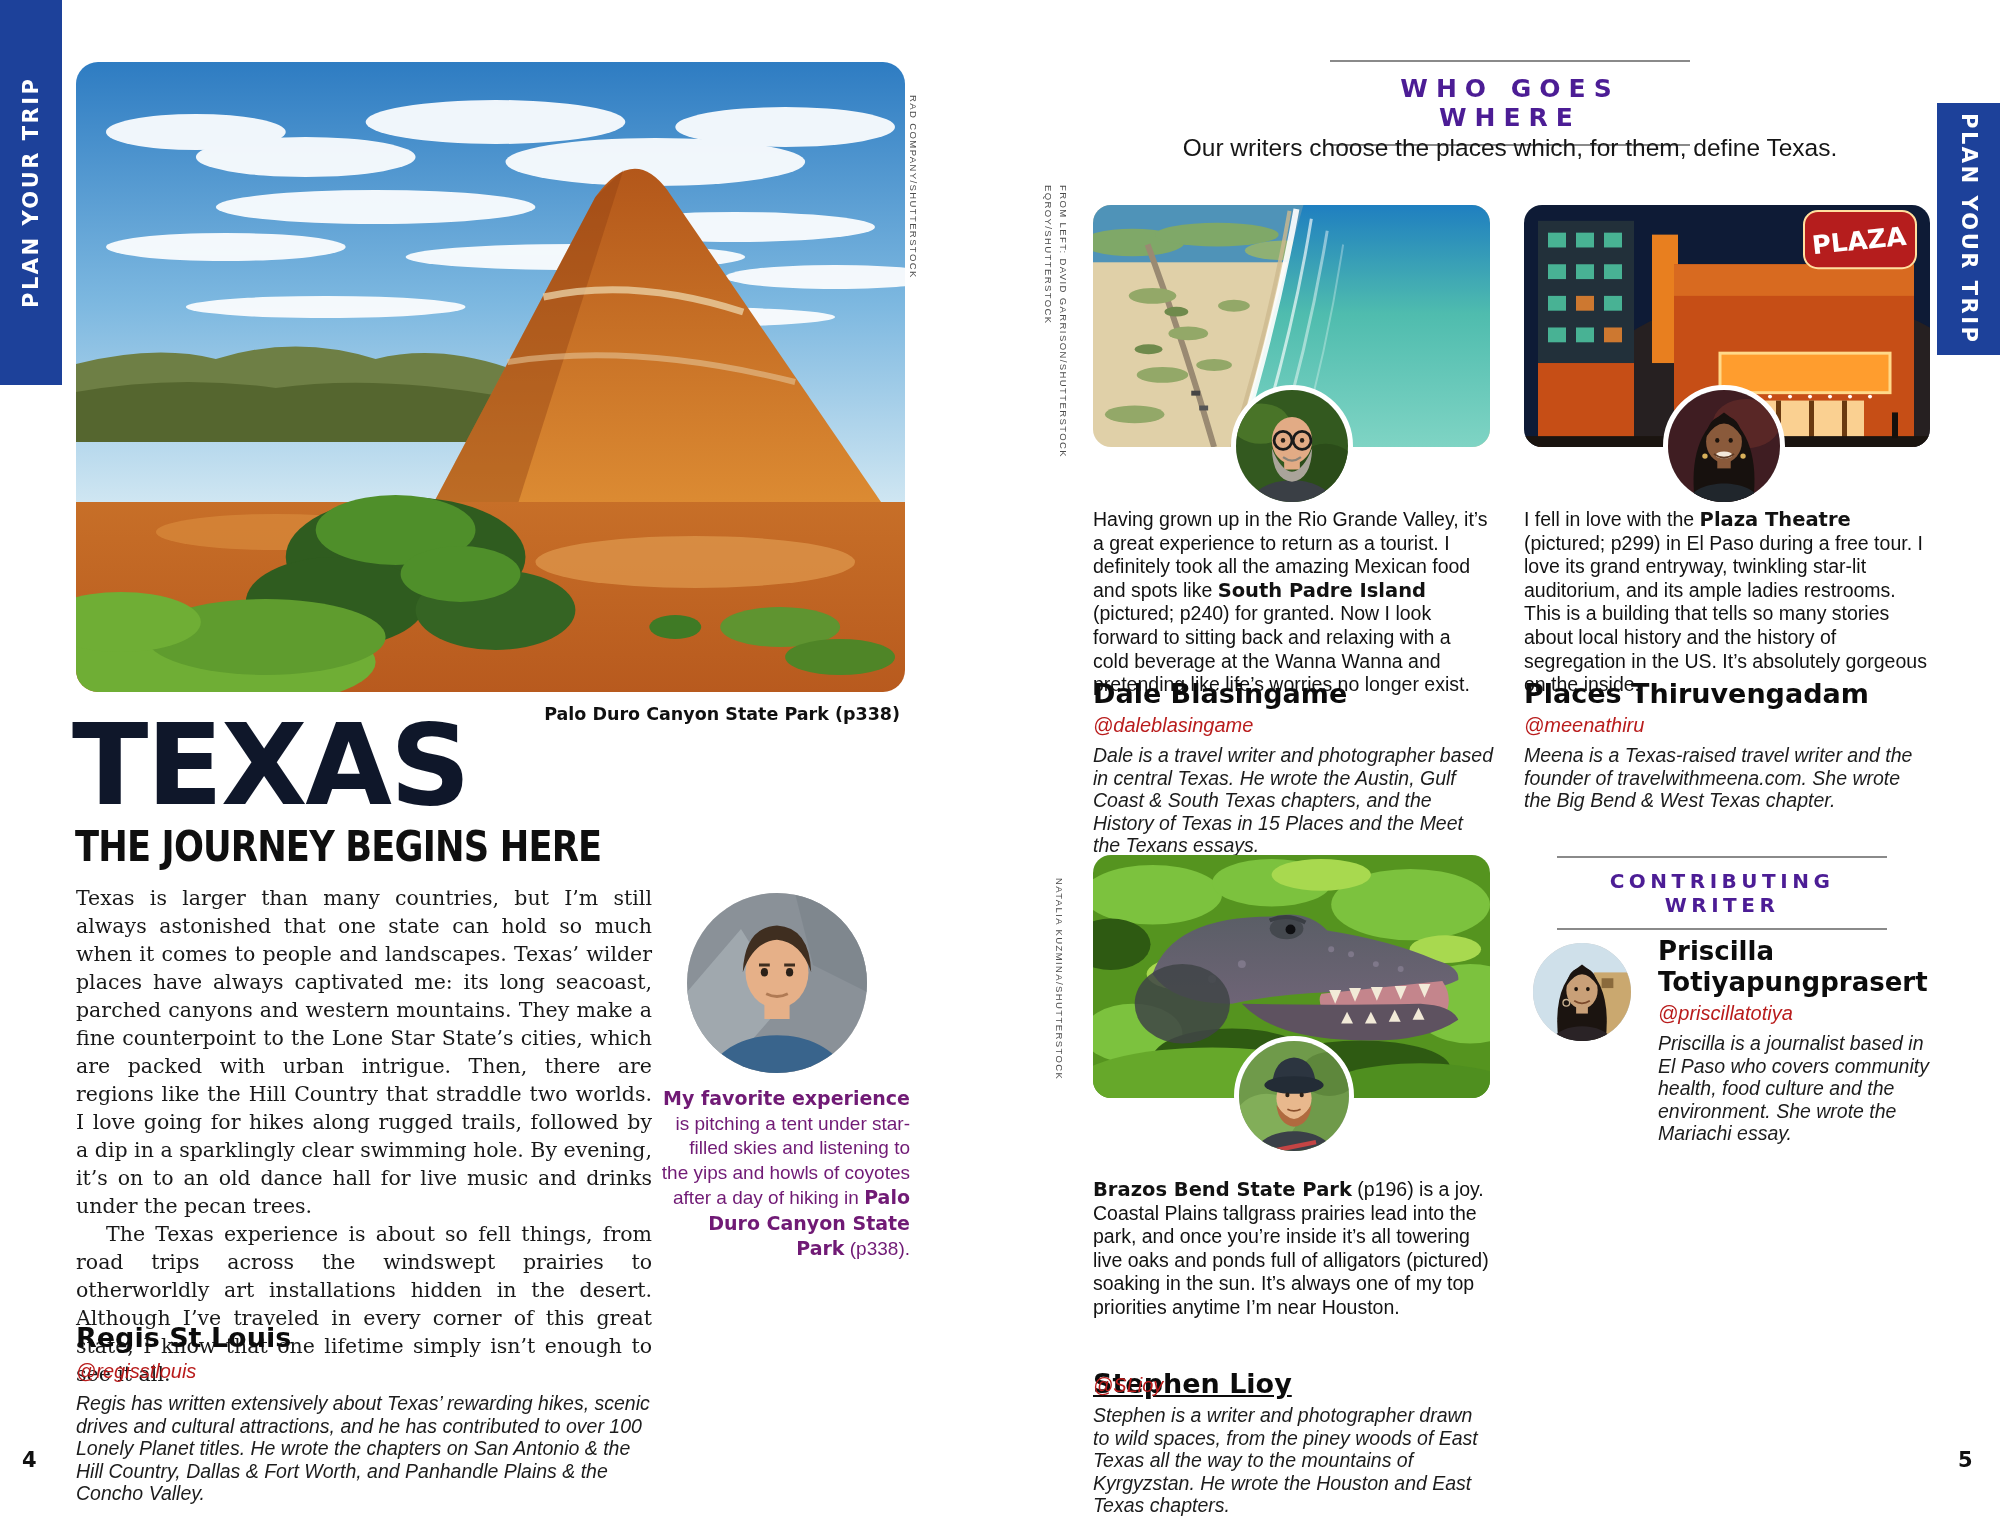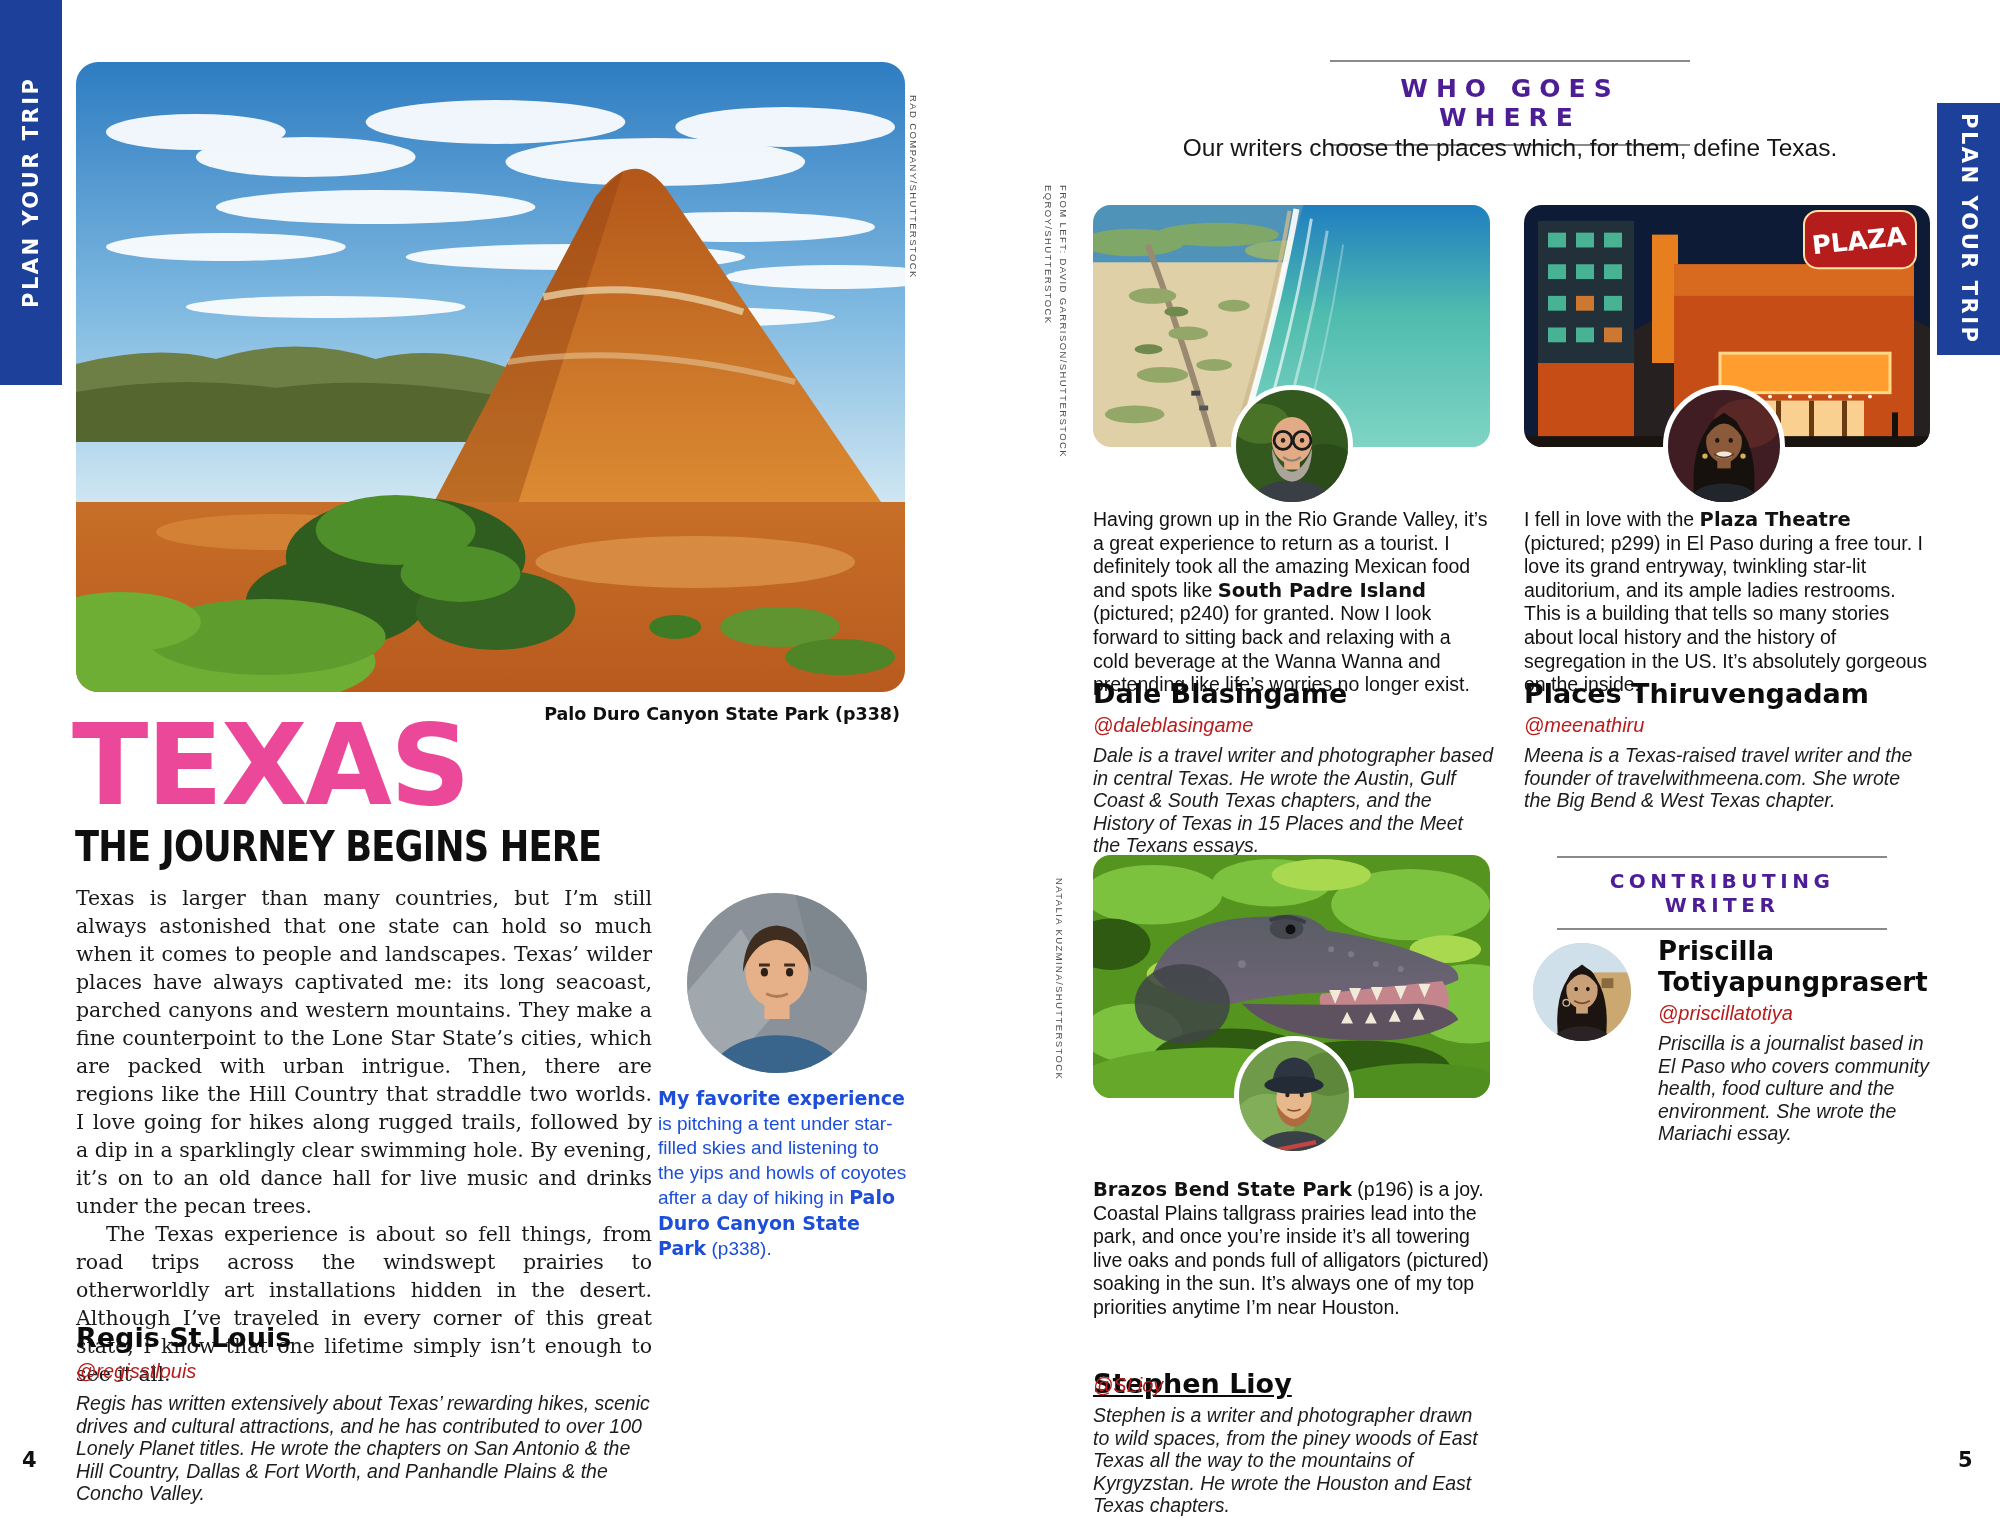--- a/index.html
+++ b/index.html
@@ -9,32 +9,32 @@
   .tab{background:#1d419a;color:#fff;font-family:"DejaVu Sans",sans-serif;font-weight:bold;
        font-size:21px;letter-spacing:2.5px;}
   .vtext-up{writing-mode:vertical-rl;transform:rotate(180deg);}
   .vtext-down{writing-mode:vertical-rl;}
   .credit{writing-mode:vertical-rl;font-size:9.5px;letter-spacing:1.4px;color:#4c4c4c;
           font-family:"Liberation Sans",sans-serif;white-space:nowrap;}
   .photo{border-radius:22px;overflow:hidden;}
   .photo svg{display:block;width:100%;height:100%;}
   .caption{font-family:"DejaVu Sans",sans-serif;font-weight:bold;font-size:17.5px;text-align:right;color:#101010;}
   .big-title{font-family:"DejaVu Sans",sans-serif;font-weight:bold;font-size:112px;line-height:.95;
-             color:#ec4899;letter-spacing:-2px;}
+             color:#0f172a;letter-spacing:-2px;}
   .sub-title{font-family:"DejaVu Sans",sans-serif;font-weight:bold;font-size:42px;color:#0f0f0f;
              letter-spacing:-1px;transform:scaleX(.84);transform-origin:left top;white-space:nowrap;}
   .bodytext{font-family:"DejaVu Serif",serif;font-size:20.5px;line-height:28px;text-align:justify;color:#191919;}
   .bodytext p{margin:0;}
   .bodytext p+p{text-indent:30px;}
   .writer-name{font-family:"DejaVu Sans",sans-serif;font-weight:bold;font-size:27px;color:#0c0c0c;}
   .handle{font-family:"Liberation Sans",sans-serif;font-style:italic;font-size:20px;color:#b91c1c;}
   .bio{font-family:"Liberation Sans",sans-serif;font-style:italic;font-size:19.5px;line-height:22.5px;color:#1c1c1c;}
   .quote{font-family:"Liberation Sans",sans-serif;font-size:19.5px;line-height:23.6px;color:#121212;}
   .quote b,.fav b{font-family:"DejaVu Sans",sans-serif;font-weight:bold;}
-  .fav{font-family:"Liberation Sans",sans-serif;font-size:19px;line-height:24.5px;text-align:left;color:#1d4ed8;}
+  .fav{font-family:"Liberation Sans",sans-serif;font-size:19px;line-height:24.5px;text-align:right;color:#701a75;}
   .rule{height:2px;background:#8a8a8a;}
   .sec-head{font-family:"DejaVu Sans",sans-serif;font-weight:bold;text-align:center;color:#4c1d95;}
   .avatar{border-radius:50%;overflow:hidden;border:5px solid #ffffff;box-sizing:border-box;background:#ccc;}
   .avatar svg{display:block;width:100%;height:100%;}
   .pagenum{font-family:"DejaVu Sans",sans-serif;font-weight:bold;font-size:21px;color:#111;}
   .subheader{font-family:"Liberation Sans",sans-serif;font-size:24.5px;text-align:center;color:#161616;}
 </style>
 </head>
 <body>
 

